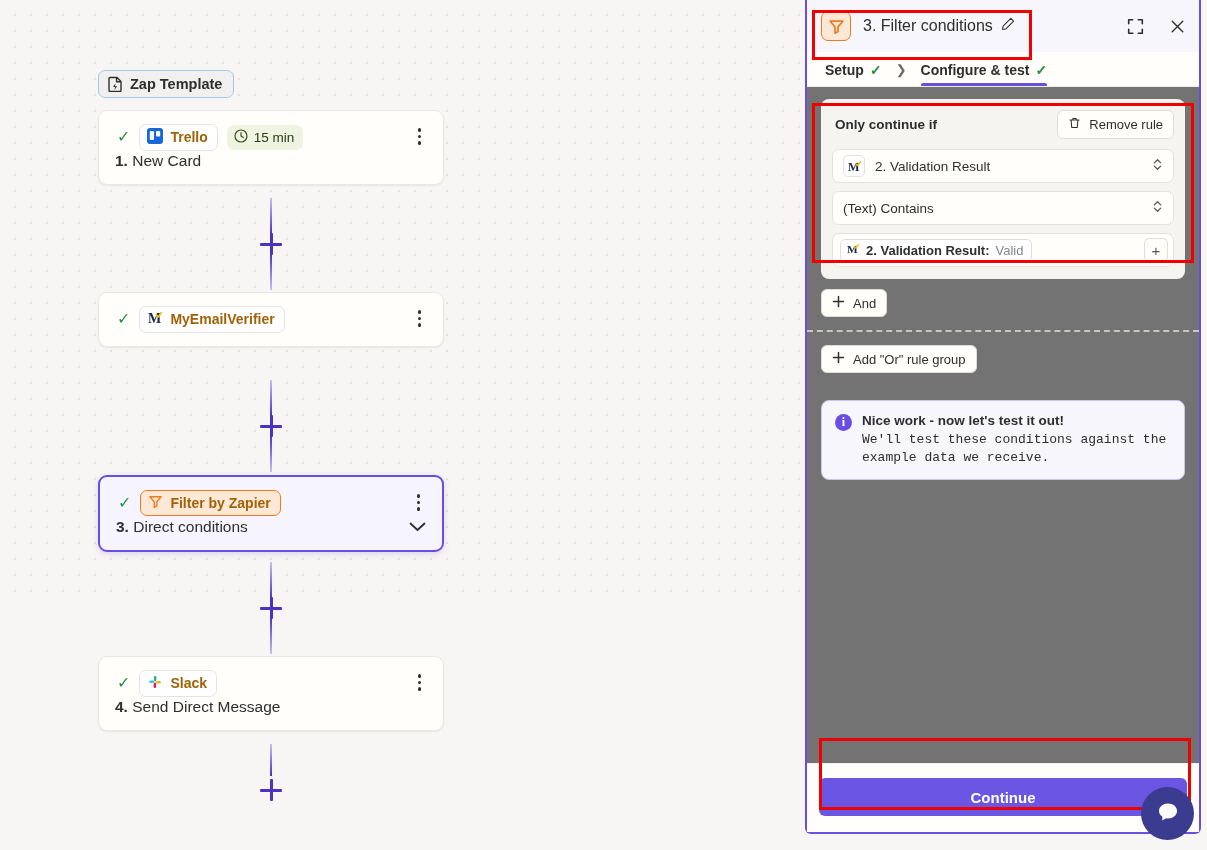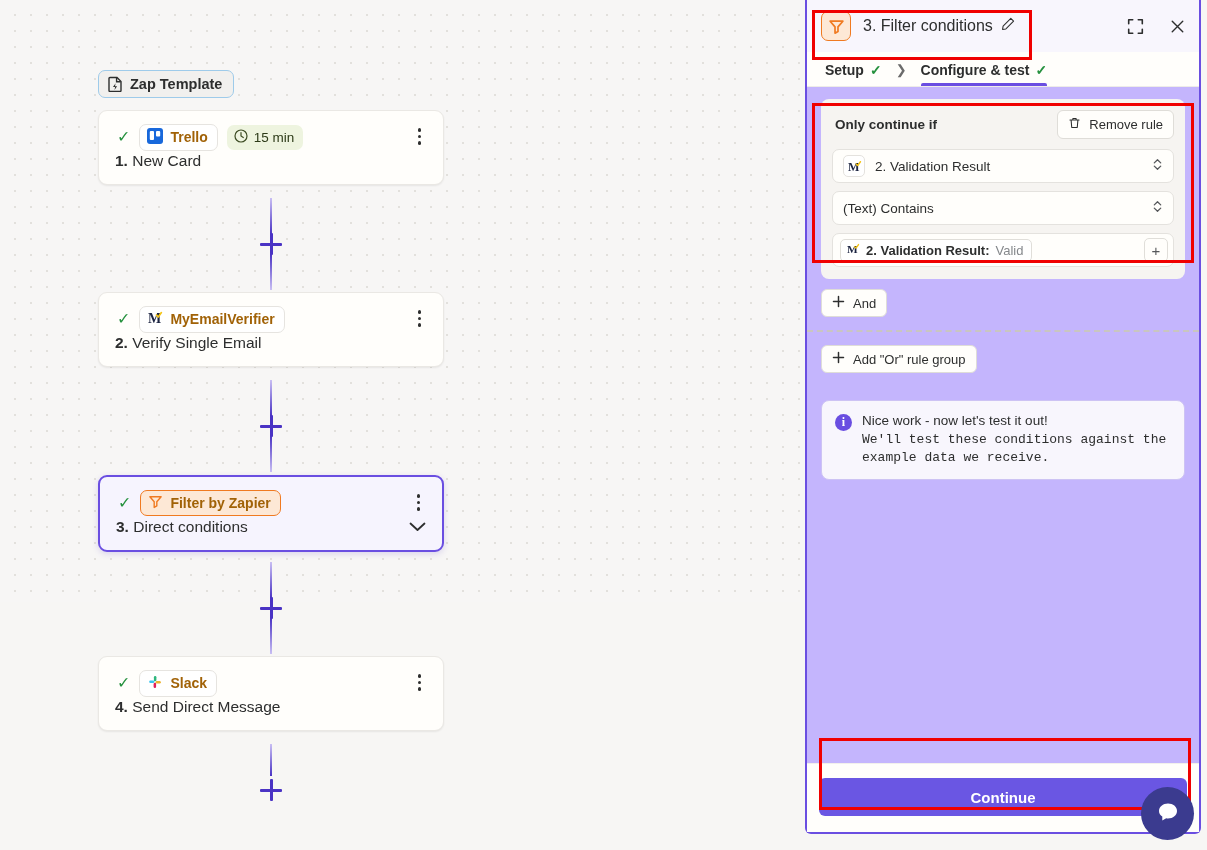--- a/index.html
+++ b/index.html
@@ -118,21 +118,21 @@
     font-size: 14px; font-weight: bold; color: #2d2e2e;
     padding-bottom: 8px; cursor: pointer; position: relative;
   }
   .tab.active::after {
     content: ""; position: absolute; left: 0; right: 0; bottom: 0;
     height: 3px; background: #6a4ee1; border-radius: 2px 2px 0 0;
   }
   .tab-sep { color: #6b6b6b; font-size: 13px; padding: 0 14px 9px 14px; }
   .tick { color: #25913e; font-size: 14px; }
 
-  .panel-body { flex: 1; overflow: hidden; position: relative; background: #c4b5fd; }
+  .panel-body { flex: 1; overflow: hidden; position: relative; background: #737373; }
 
   .rule-card {
     margin: 12px 14px 0 14px; background: #f6f4f1;
     border-radius: 8px; padding: 11px 11px 12px 11px;
   }
   .rule-head { display: flex; align-items: center; justify-content: space-between; margin-bottom: 10px; }
   .rule-head-label { font-size: 13.5px; font-weight: bold; color: #2d2e2e; padding-left: 3px; }
   .btn-ghost {
     display: inline-flex; align-items: center; gap: 8px;
     background: #fffefb; border: 1px solid #dfddd8; border-radius: 6px;
@@ -176,21 +176,21 @@
   .notice {
     margin: 27px 14px 0 14px; display: flex; gap: 10px;
     background: #f8f6fd; border: 1px solid #cdc3f4; border-radius: 8px;
     padding: 12px 13px;
   }
   .notice-icon {
     width: 17px; height: 17px; border-radius: 50%; background: #6a4ee1;
     color: #fff; font-size: 12px; font-weight: bold; font-family: "Liberation Serif", serif;
     display: flex; align-items: center; justify-content: center; flex-shrink: 0; margin-top: 1px;
   }
-  .notice-title { font-size: 13.5px; font-weight: normal; color: #2d2e2e; margin-bottom: 3px; }
+  .notice-title { font-size: 13.5px; font-weight: bold; color: #2d2e2e; margin-bottom: 3px; }
   .notice-body { font-size: 13px; color: #2d2e2e; line-height: 1.38; font-family: Liberation Mono, monospace; }
 
   .panel-footer {
     flex-shrink: 0; padding: 14px 12px 16px 12px; background: #fffefb;
     border-top: 1px solid #f2f0ec;
   }
   .btn-primary {
     width: 100%; height: 38px; background: #6a56e3; color: #fff;
     border: none; border-radius: 6px; font-size: 15px; font-weight: bold;
     cursor: pointer; font-family: "Liberation Sans", sans-serif;
@@ -275,24 +275,20 @@
                 <path d="M9.5 5.2 11.2 7 14.4 2.6" fill="none" stroke="#f5c518" stroke-width="1.7" stroke-linecap="round" stroke-linejoin="round"></path>
               </svg>
           </span>
           <span>MyEmailVerifier</span>
         </span>
         <span class="kebab">
             <i></i>
             <i></i>
             <i></i>
           </span>
-      </div>
-      <div class="node-title">
-        <span><span class="num">2.</span>
-        <span>Verify Single Email</span></span>
       </div>
     </div>
 
     <div class="connector" style="top:380px; height:92px;">
       <div class="conn-line top" style="top:0; height:36px;"></div>
       <div class="conn-plus" style="top:46px;"></div>
       <div class="conn-line bot" style="top:56px; height:36px;"></div>
     </div>
 
     <div class="node selected" style="top:475px;">

